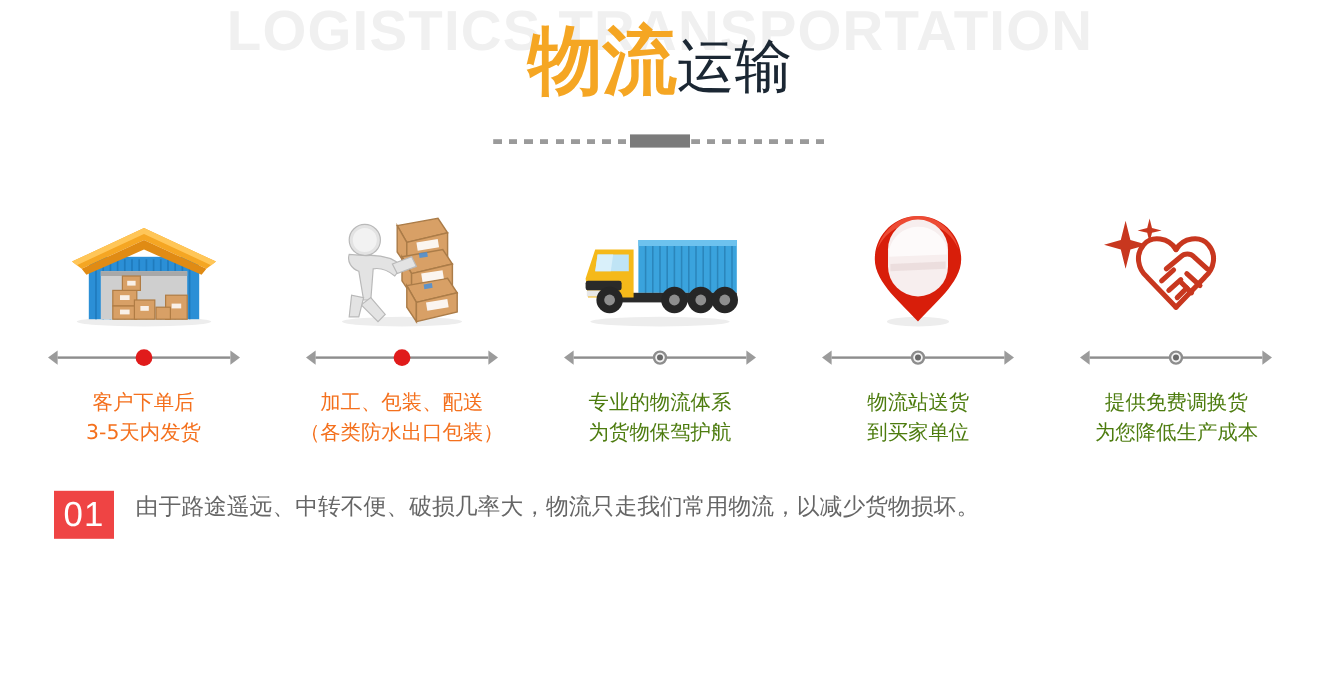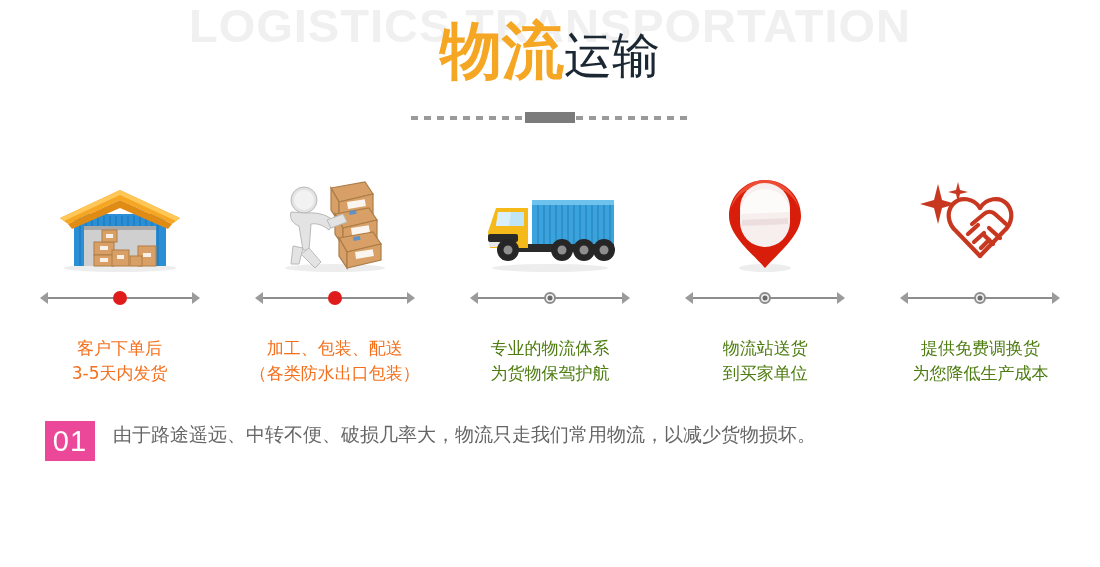--- a/index.html
+++ b/index.html
@@ -154,21 +154,21 @@
     content: "";
     position: absolute;
     left: 50%; top: 50%;
     transform: translate(-50%,-50%);
     width: 5px; height: 5px;
     border-radius: 50%;
     background: #6b6b6b;
   }
 
   .caption {
-    margin-top: 28px;
+    margin-top: 16px;
     text-align: center;
     font-family: "DejaVu Sans", sans-serif;
     font-size: 17px;
     line-height: 1.45;
     white-space: nowrap;
   }
   .caption.orange { color: #f4701d; }
   .caption.gray   { color: #4d7c0f; }
 
   
@@ -179,21 +179,21 @@
   }
   .note {
     display: flex;
     align-items: flex-start;
     margin-bottom: 16px;
   }
   .badge {
     flex: 0 0 auto;
     width: 50px;
     height: 40px;
-    background: #ec4899;
+    background: #ef4444;
     color: #ffffff;
     font-family: "Liberation Sans", sans-serif;
     font-size: 29px;
     font-weight: normal;
     letter-spacing: 1px;
     display: flex;
     align-items: center;
     justify-content: center;
     margin-top: 2px;
   }

